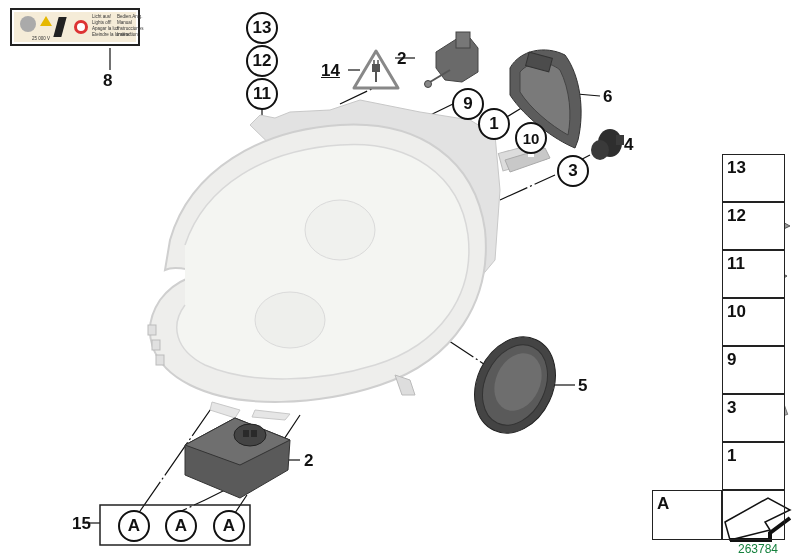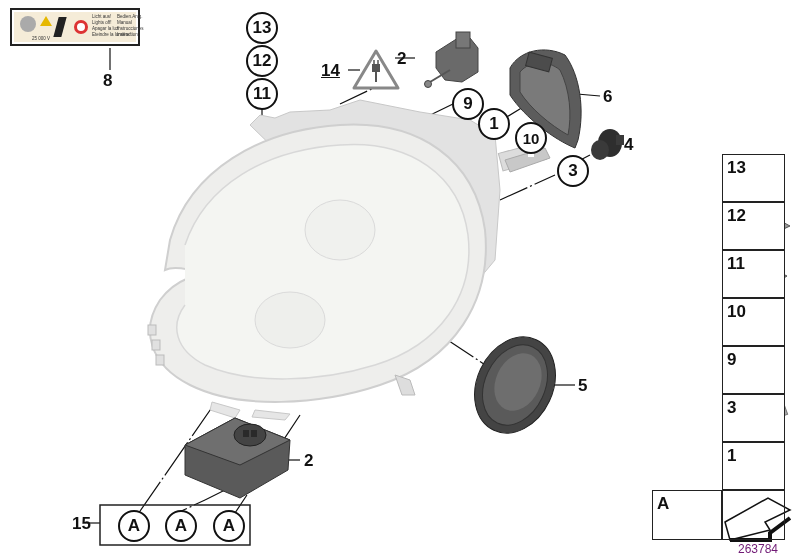--- a/index.html
+++ b/index.html
@@ -224,13 +224,13 @@
     <span class="lbl">3</span>
   </div>
 <div class="legend-cell" style="left:722px;top:442px;width:63px;height:48px;">
     <span class="lbl">1</span>
   </div>
 <div class="legend-cell" style="left:652px;top:490px;width:70px;height:50px;">
     <span class="lbl">A</span>
   </div>
 <div class="legend-cell" style="left:722px;top:490px;width:63px;height:50px;background:transparent;"></div>
 
-<div class="abs" style="left:738px;top:542px;font-size:12px;color:#701a75;">263784</div>
+<div class="abs" style="left:738px;top:542px;font-size:12px;color:#15803d;">263784</div>
 
 </body></html>

